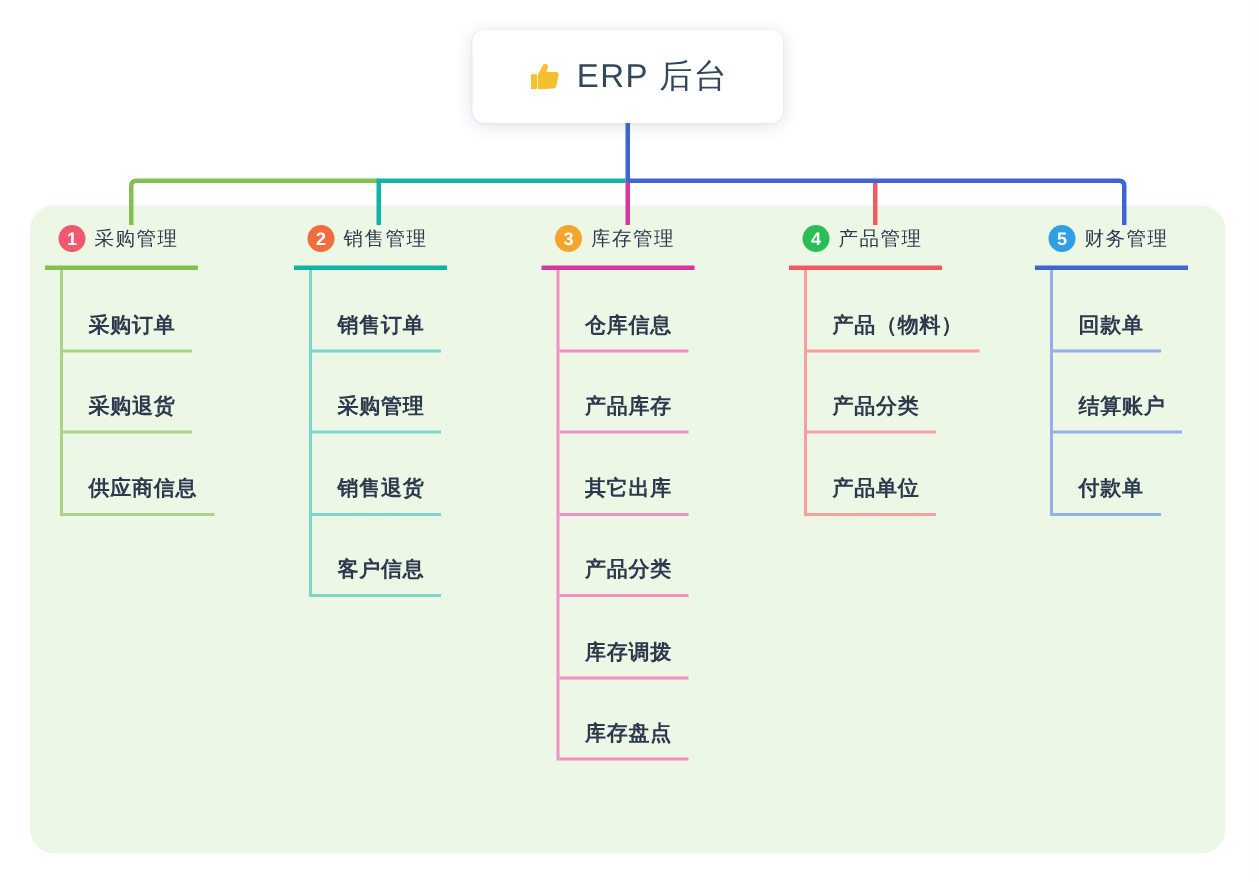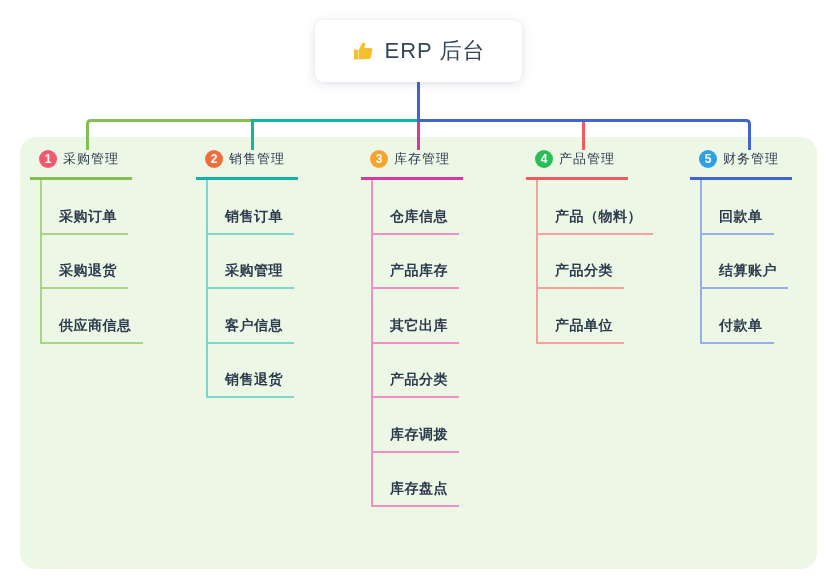--- a/index.html
+++ b/index.html
@@ -98,24 +98,24 @@
     <span class="branch-title">销售管理</span>
   </div>
   <div class="children">
     <div class="child">
         <span class="label">销售订单</span>
       </div>
     <div class="child">
         <span class="label">采购管理</span>
       </div>
     <div class="child">
-        <span class="label">客户信息</span>
+        <span class="label">销售退货</span>
       </div>
     <div class="child">
-        <span class="label">销售退货</span>
+        <span class="label">客户信息</span>
       </div>
   </div>
 </div>
 
 <div class="branch" style="left: 361px; --c: #d6399e; --lc: #f090c4; --bc: #f7a42c;">
   <div class="branch-header">
     <span class="badge">3</span>
     <span class="branch-title">库存管理</span>
   </div>
   <div class="children">

